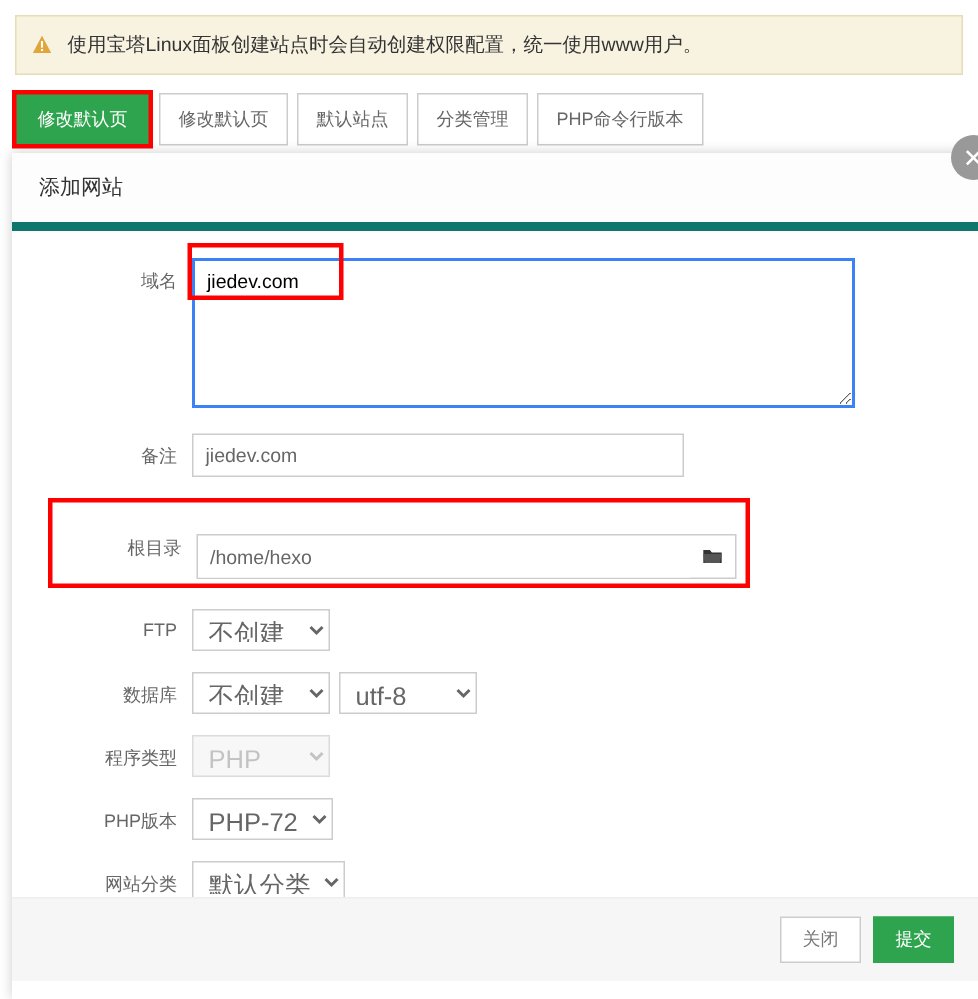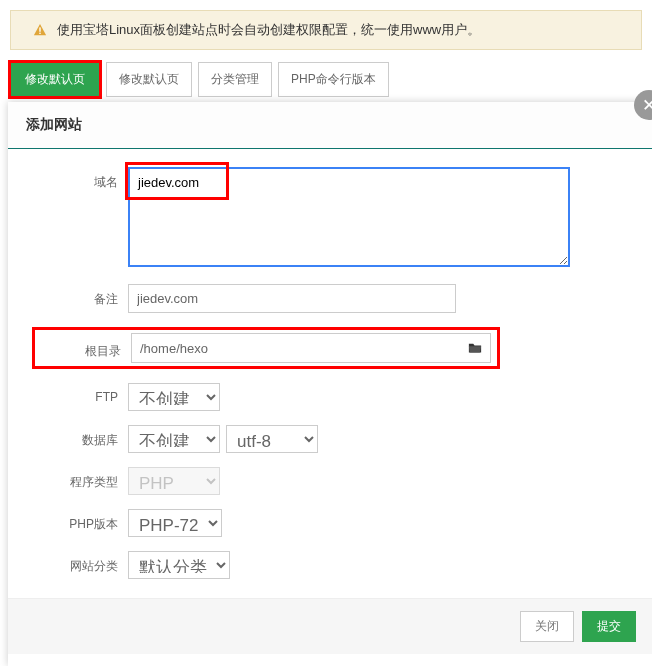--- a/index.html
+++ b/index.html
@@ -1,28 +1,28 @@
 <!DOCTYPE html>
 <html><head>
 <meta charset="utf-8">
 <style>
 * { box-sizing: border-box; margin: 0; padding: 0; }
 body { font-family: "Microsoft YaHei", Arial, sans-serif; font-size: 13px; color: #333; background: #fff; width: 652px; height: 666px; position: relative; }
 
-.notice-bar { background: #f8f2e0; border: 1px solid #e8dcb6; padding: 10px 22px; margin: 10px 10px 12px; display: flex; align-items: center; gap: 10px; }
+.notice-bar { background: #f8f2e0; border: 1px solid #e8dcb6; padding: 10px 10px; margin: 10px 10px 12px; display: flex; align-items: center; gap: 10px; }
 .warn-icon { width: 14px; height: 14px; display: inline-block; }
 
 .tab-row { padding: 0 10px 10px; display: flex; gap: 6px; }
 .tab-btn { padding: 6px 12px; border: 1px solid #ccc; background: #fff; font-size: 12px; cursor: pointer; color: #666; }
 .tab-btn.active { background: #2ea44f; color: #fff; border-color: #2ea44f; padding: 8px 14px; }
 
 .highlight-red { outline: 3px solid #ff0000; outline-offset: -1px; }
 
 .dialog { position: absolute; top: 102px; left: 8px; right: 0; bottom: 0; background: #fff; box-shadow: 0 0 8px rgba(0,0,0,0.2); }
-.dialog-header { padding: 14px 18px; font-size: 14px; border-bottom: 1px solid #0f766e; background: #fdfdfd; font-weight: bold; }
+.dialog-header { padding: 14px 18px; font-size: 14px; border-bottom: 6px solid #0f766e; background: #fdfdfd; }
 .close-btn { position: absolute; right: -12px; top: -12px; width: 30px; height: 30px; border-radius: 50%; background: #999; color: #fff; display: flex; align-items: center; justify-content: center; cursor: pointer; font-size: 17px; }
 
 .dialog-body { padding: 18px 30px 10px; }
 .form-row { display: flex; align-items: flex-start; margin-bottom: 14px; gap: 10px; }
 .form-label { width: 80px; text-align: right; color: #666; padding-top: 7px; font-size: 12px; }
 .form-control { flex: 0 0 auto; }
 
 .textarea-domain { width: 442px; height: 100px; border: 2px solid #3b82f6; padding: 6px 8px; font-family: inherit; font-size: 13px; resize: both; }
 .input-text { width: 328px; border: 1px solid #ccc; padding: 6px 8px; font-size: 13px; color: #666; }
 .root-dir-wrap { display: flex; align-items: center; width: 360px; border: 1px solid #ccc; }
@@ -52,20 +52,21 @@
         <rect x="7.2" y="5" width="1.6" height="5" fill="#fff"></rect>
         <rect x="7.2" y="11" width="1.6" height="1.6" fill="#fff"></rect>
       </svg>
   </span>
   <span>使用宝塔Linux面板创建站点时会自动创建权限配置，统一使用www用户。</span>
 </div>
 
 <div class="tab-row">
   <button class="tab-btn active highlight-red">修改默认页</button>
   <button class="tab-btn">修改默认页</button>
+  <button class="tab-btn">默认站点</button>
   <button class="tab-btn">分类管理</button>
   <button class="tab-btn">PHP命令行版本</button>
 </div>
 
 <div class="dialog">
   <div class="close-btn">
     <span>✕</span>
   </div>
   <div class="dialog-header">添加网站</div>
 
@@ -81,21 +82,21 @@
     <div class="form-row">
       <div class="form-label">备注</div>
       <div class="form-control">
         <input class="input-text" type="text" value="jiedev.com" style="">
       </div>
     </div>
 
     <div class="form-row">
       <div class="red-box-root">
         <div class="form-label">根目录</div>
-        <div class="form-control" style="margin-left:10px;">
+        <div class="form-control" style="margin-left:10px;margin-top:18px;">
           <div class="root-dir-wrap">
             <input class="root-dir-input" type="text" value="/home/hexo" style="">
             <span class="folder-btn">
               <svg viewBox="0 0 16 16" width="14" height="14">
                   <path fill="#333" d="M1 3h5l1.5 2H15v8H1z"></path>
                   <path fill="#555" d="M1 6h14l-1.5 7H2z"></path>
                 </svg>
             </span>
           </div>
         </div>

